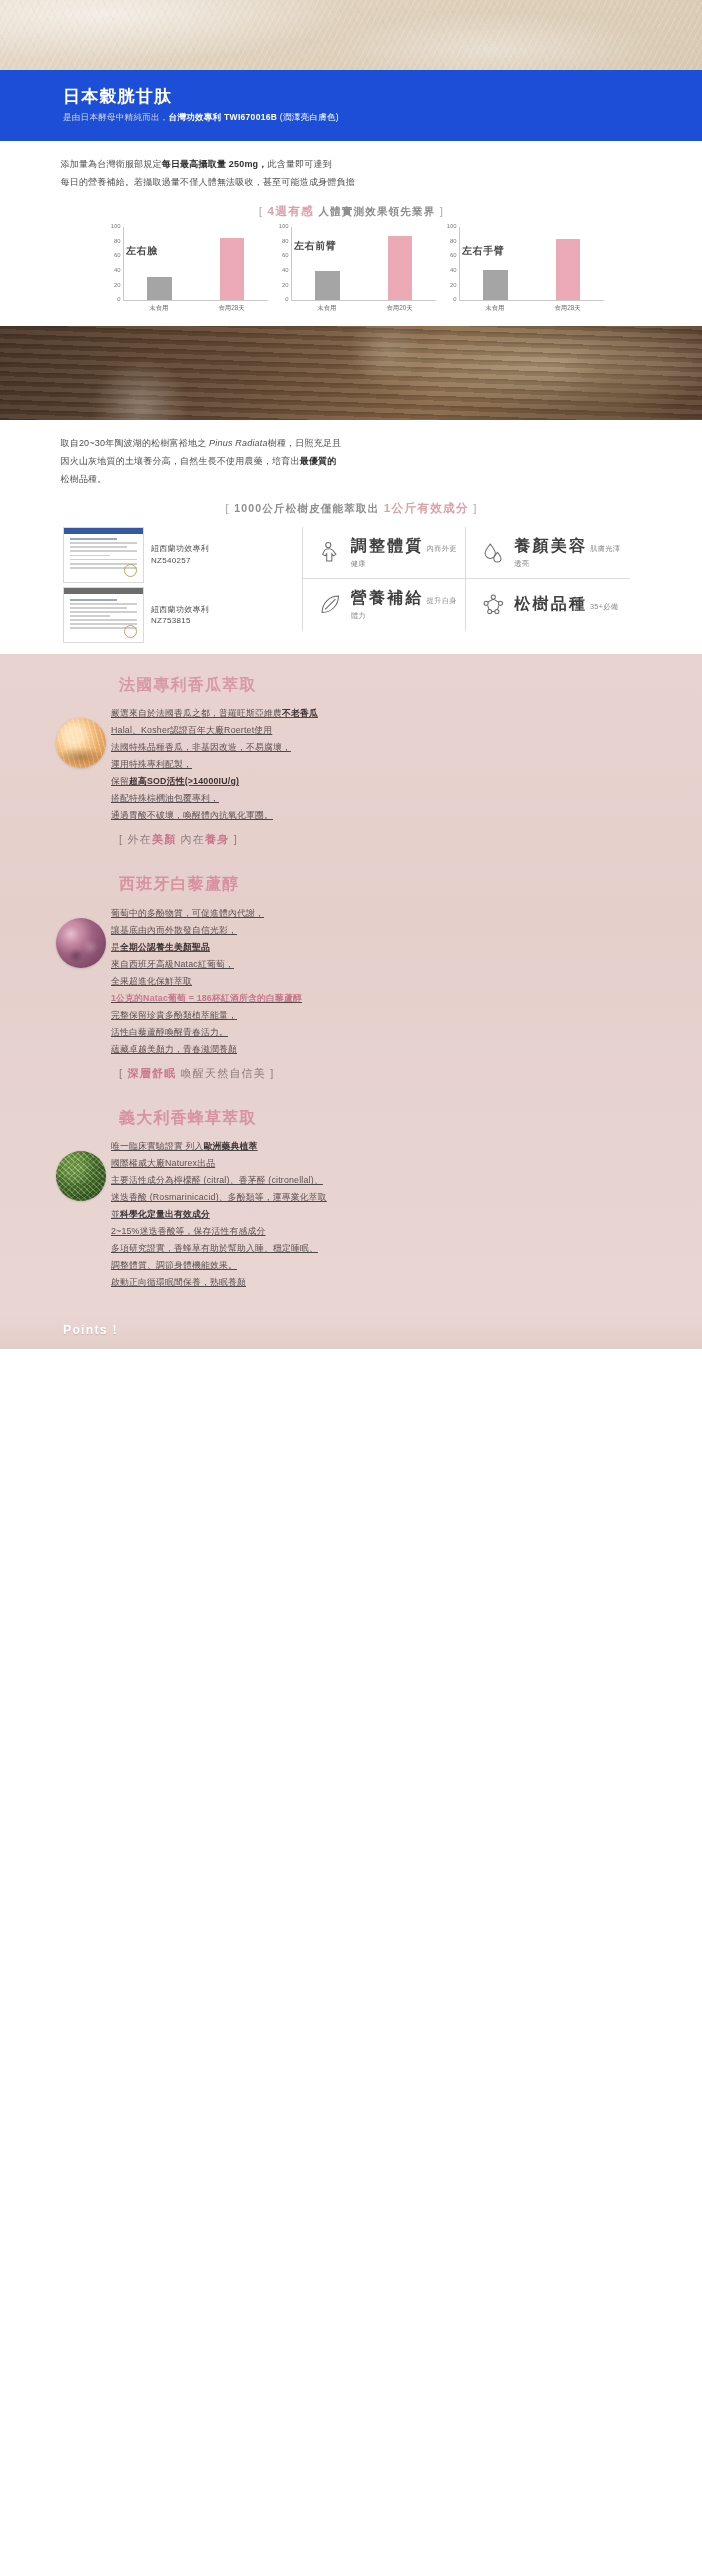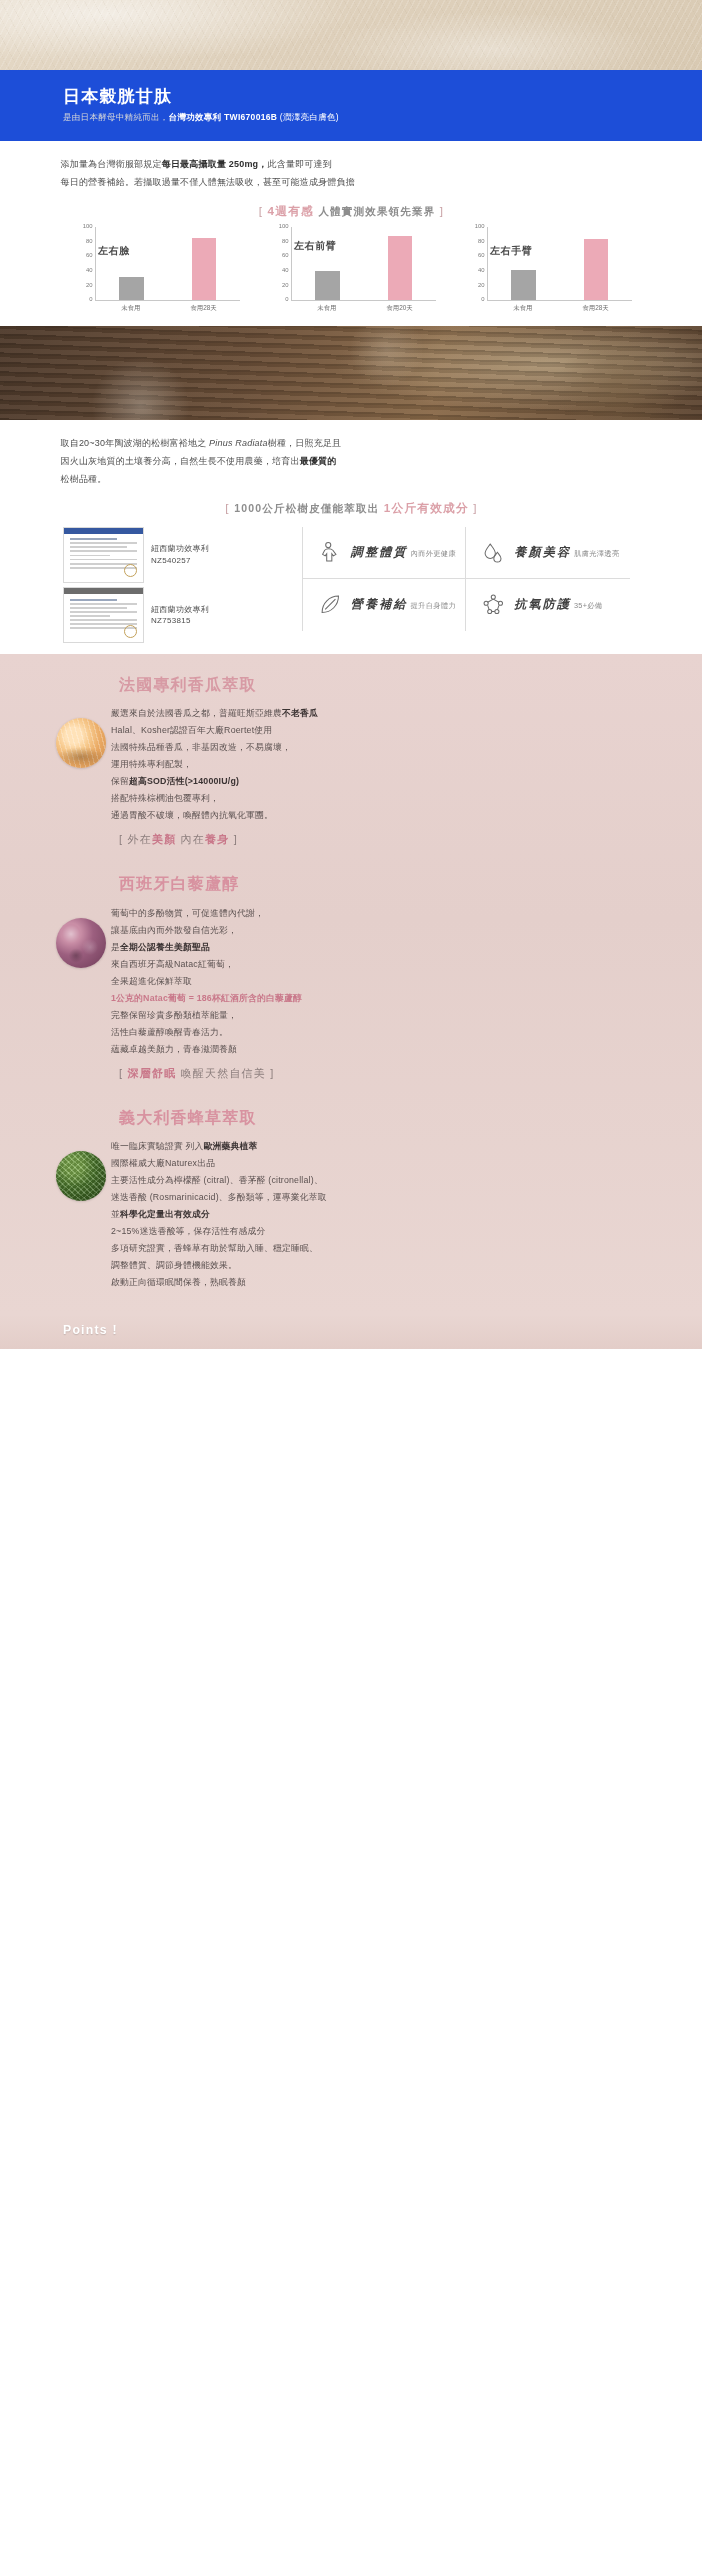--- a/index.html
+++ b/index.html
@@ -71,21 +71,21 @@
     margin: 13px 0 4.7px 0;
     font-weight: bold;
   }
   .bracket-head .grey { color: #8d8d8d; font-weight: bold; font-size: 10.5px; }
   .bracket-head .bk { color: #c9a2a6; font-weight: normal; }
 
   
   .charts {
     display: flex;
     justify-content: center;
-    gap: 33px;
+    gap: 5px;
     margin-top: 8.2px;
     padding-left: 5.9px;
   }
   .chart {
     width: 163px;
     position: relative;
   }
   .chart-body {
     position: relative;
     height: 74px;
@@ -241,26 +241,25 @@
     display: flex;
     align-items: center;
     gap: 8.2px;
     padding: 7px 5.9px 7px 15px;
     min-height: 52px;
   }
   .benefit:nth-child(1), .benefit:nth-child(2) { border-bottom: 0.6px solid #dcdcdc; }
   .benefit:nth-child(1), .benefit:nth-child(3) { border-right: 0.6px solid #dcdcdc; }
   .b-icon { width: 24.6px; height: 24.6px; flex: none; color: #6b6b6b; }
   .b-txt .b-title {
-    font-size: 12px;
+    font-size: 16px;
     font-weight: bold;
     color: #3f3f3f;
     letter-spacing: 2.3px;
     margin-bottom: 2.3px;
-    font-style: italic;
   }
   .b-txt .b-desc {
     font-size: 7.3px;
     color: #8a8a8a;
     letter-spacing: 0.3px;
     text-align: right;
   }
 
   
   .sec-pink {
@@ -273,20 +272,21 @@
     font-weight: bold;
     color: #d79aa4;
     letter-spacing: 1.2px;
     padding-left: 69px;
     margin-bottom: 8.2px;
   }
   .ing-title.pink2 { color: #d892a0; }
   .ing-body {
     display: flex;
     gap: 0;
+    text-decoration: underline;
   }
   .ing-photo {
     width: 61px;
     flex: none;
     padding-top: 14px;
     padding-left: 5.9px;
   }
   .circle-photo {
     width: 50px; height: 50px;
     border-radius: 50%;
@@ -582,21 +582,21 @@
             <svg viewBox="0 0 48 48" width="24.6" height="24.6" fill="none" stroke="#6b6b6b" stroke-width="2">
               <circle cx="24" cy="10" r="4"></circle>
                 <circle cx="10" cy="22" r="4"></circle>
               <circle cx="38" cy="22" r="4"></circle>
                 <circle cx="17" cy="38" r="4"></circle>
               <circle cx="31" cy="38" r="4"></circle>
               <path d="M24 14l-11 6M24 14l11 6M13 26l3 9M35 26l-3 9M21 38h6"></path>
             </svg>
           </span>
           <span class="b-txt">
-            <span class="b-title">抗氧防護</span>
+            <span class="b-title">松樹品種</span>
             <span class="b-desc">35+必備</span>
           </span>
         </div>
 
       </div>
     </div>
   </div>
 
   <div class="sec-pink">
     <div class="inner">

